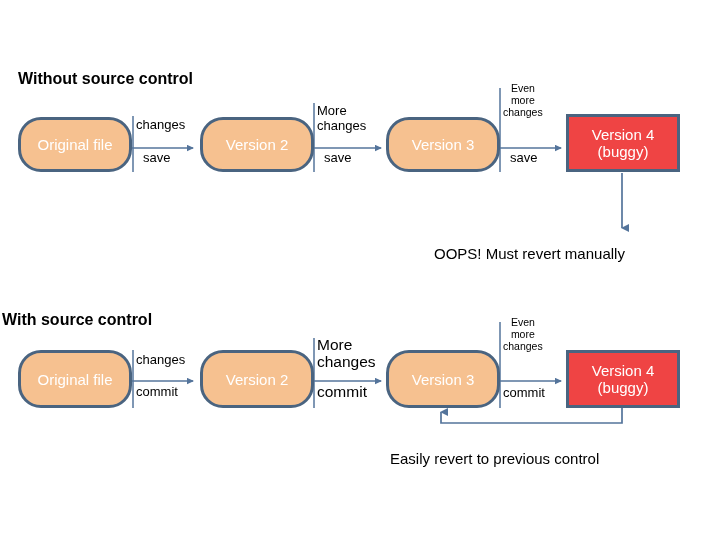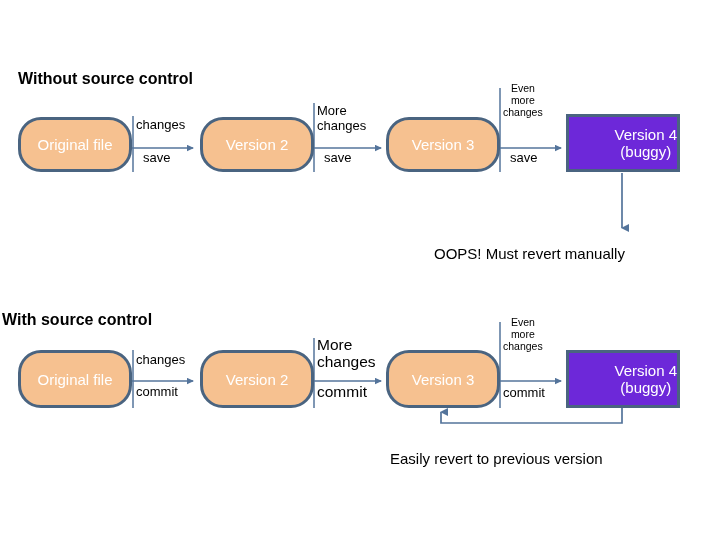--- a/index.html
+++ b/index.html
@@ -26,21 +26,21 @@
   
   .vbox{
     box-sizing:border-box;
     border:3px solid #4a6480;
     display:flex;
     align-items:center;
     justify-content:center;
     text-align:center;
   }
   .vbox.normal{background:#F6C190;border-radius:23px;}
-  .vbox.buggy{background:#6d28d9;justify-content:flex-end;}
+  .vbox.buggy{background:#ef4444;}
   .vbox .vlabel{
     font-size:15px;
     line-height:17px;
     color:#ffffff;
     font-weight:normal;
     white-space:pre-line;
   }
 
   
   .edge-label{
@@ -167,15 +167,15 @@
   <div class="abs edge-label lbl-sm" style="left:503px;top:316px;">Even
 more
 changes</div>
   <div class="abs edge-label lbl-md" style="left:503px;top:385px;">commit</div>
 
   <div class="abs vbox buggy" style="left:566px;top:350px;width:114px;height:58px;">
     <span class="vlabel">Version 4
 (buggy)</span>
   </div>
 
-  <div class="abs caption" style="left:390px;top:450px;">Easily revert to previous version</div>
+  <div class="abs caption" style="left:390px;top:450px;">Easily revert to previous control</div>
 
 </div>
 
 </body></html>

